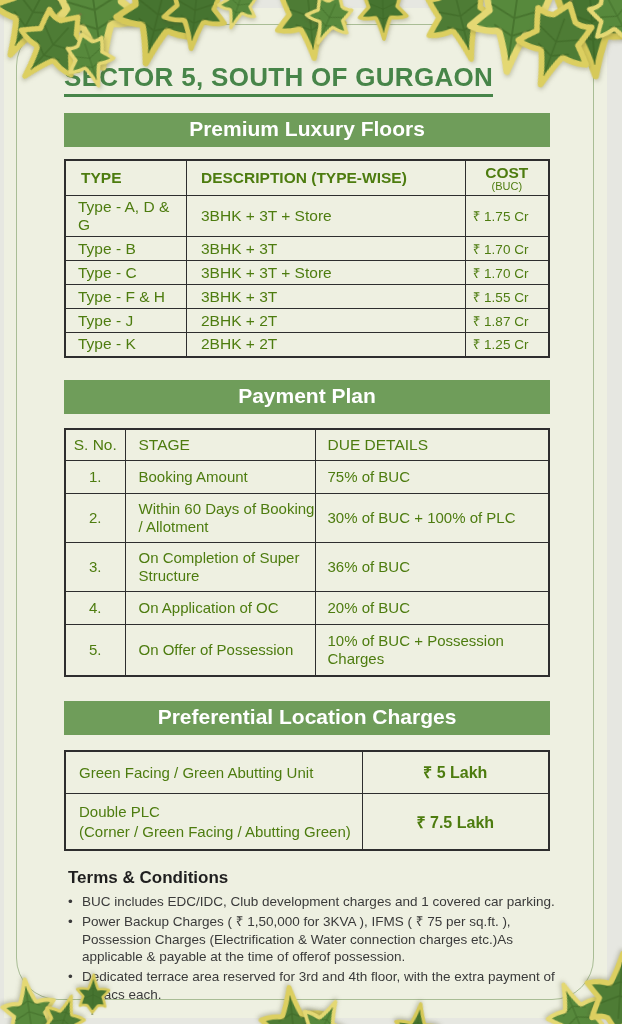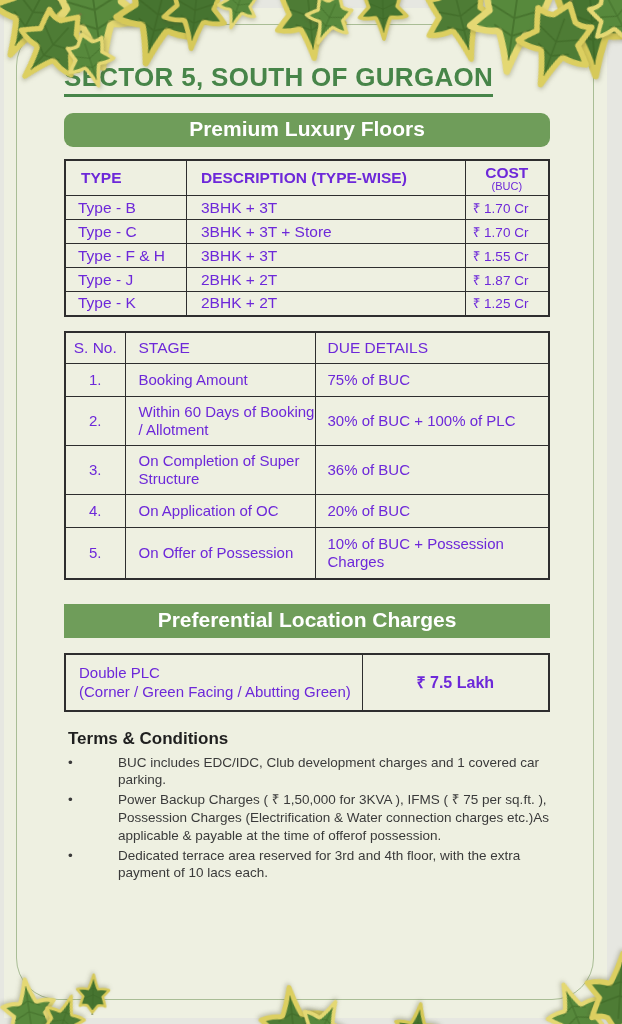--- a/index.html
+++ b/index.html
@@ -41,25 +41,25 @@
     padding-bottom: 1px;
   }
   .banner {
     background: #6f9d5a;
     color: #ffffff;
     font-weight: bold;
     font-size: 21px;
     text-align: center;
     padding: 4px 0 6px 0;
   }
-  .banner.b1 { margin-top: 16px; border-radius: 9px; }
+  .banner.b1 { margin-top: 16px; }
   .banner.b2 { margin-top: 22px; }
   .banner.b3 { margin-top: 24px; }
 
-  table { width: 100%; border-collapse: collapse; color: #6d28d9; background: transparent; }
+  table { width: 100%; border-collapse: collapse; color: #4d7c0f; background: transparent; }
   .tbl { border: 2px solid #2e2e2e; }
   .tbl th, .tbl td { border: 1.5px solid #2e2e2e; }
 
   
   .t1 { margin-top: 12px; }
   .t1 th { font-size: 15.5px; padding: 5px 8px; vertical-align: middle; }
   .t1 .col-type { width: 122px; }
   .t1 .col-desc { width: 280px; }
   .t1 .col-cost { width: 84px; }
   .t1 th.h-type { text-align: left; padding-left: 15px; }
@@ -91,21 +91,21 @@
   .t3 td.c-label .line2 { font-size: 15px; }
   .t3 td.c-price { text-align: center; font-weight: bold; font-size: 16px; white-space: nowrap; }
   .t3 tr.r1 td { height: 43px; }
   .t3 tr.r2 td.c-label { padding-top: 8px; padding-bottom: 8px; }
 
   
   .terms { margin-top: 17px; margin-left: 4px; width: 500px; color: #3a3a3a; }
   .terms h3 { font-size: 17px; color: #1f1f1f; margin-bottom: 5px; font-weight: bold; }
   .bullet { display: flex; font-size: 13.5px; line-height: 1.32; margin-bottom: 2px; }
   .bullet .dot { width: 14px; flex: 0 0 14px; text-align: left; }
-  .bullet .txt { flex: 1; margin-left: 36px; }
+  .bullet .txt { flex: 1; }
   .bullet b { font-weight: bold; color: #2a2a2a; }
 
   
   .leaf {
     position: absolute;
     z-index: 5;
     overflow: visible;
     filter: drop-shadow(1px 2px 2px rgba(70, 70, 30, 0.28));
   }
   .lv1 { --lf:#4e7c35; --le:#dccf60; }
@@ -220,20 +220,25 @@
     <tbody>
         <tr>
       <th class="h-type">TYPE</th>
       <th class="h-desc">DESCRIPTION (TYPE-WISE)</th>
       <th class="h-cost">
         <div>COST</div>
         <div class="cost-sub">(BUC)</div>
       </th>
     </tr>
     <tr>
+      <td class="c-type">Type - A, D &amp; G</td>
+      <td class="c-desc">3BHK + 3T + Store</td>
+      <td class="c-cost">₹ 1.75 Cr</td>
+    </tr>
+    <tr>
       <td class="c-type">Type - B</td>
       <td class="c-desc">3BHK + 3T</td>
       <td class="c-cost">₹ 1.70 Cr</td>
     </tr>
     <tr>
       <td class="c-type">Type - C</td>
       <td class="c-desc">3BHK + 3T + Store</td>
       <td class="c-cost">₹ 1.70 Cr</td>
     </tr>
     <tr>
@@ -247,20 +252,21 @@
       <td class="c-cost">₹ 1.87 Cr</td>
     </tr>
     <tr>
       <td class="c-type">Type - K</td>
       <td class="c-desc">2BHK + 2T</td>
       <td class="c-cost">₹ 1.25 Cr</td>
     </tr>
   </tbody>
     </table>
 
+  <div class="banner b2">Payment Plan</div>
 
   <table class="tbl t2">
     <colgroup>
         <col class="col-sno">
         <col class="col-stage">
         <col>
       </colgroup>
     <tbody>
         <tr>
       <th class="h-sno">S. No.</th>
@@ -296,20 +302,24 @@
     </table>
 
   <div class="banner b3">Preferential Location Charges</div>
 
   <table class="tbl t3">
     <colgroup>
         <col class="col-plc">
         <col>
       </colgroup>
     <tbody>
+        <tr class="r1">
+      <td class="c-label">Green Facing / Green Abutting Unit</td>
+      <td class="c-price">₹ 5 Lakh</td>
+    </tr>
     <tr class="r2">
       <td class="c-label">
         <div>Double PLC</div>
         <div class="line2">(Corner / Green Facing / Abutting Green)</div>
       </td>
       <td class="c-price">₹ 7.5 Lakh</td>
     </tr>
   </tbody>
     </table>
 

